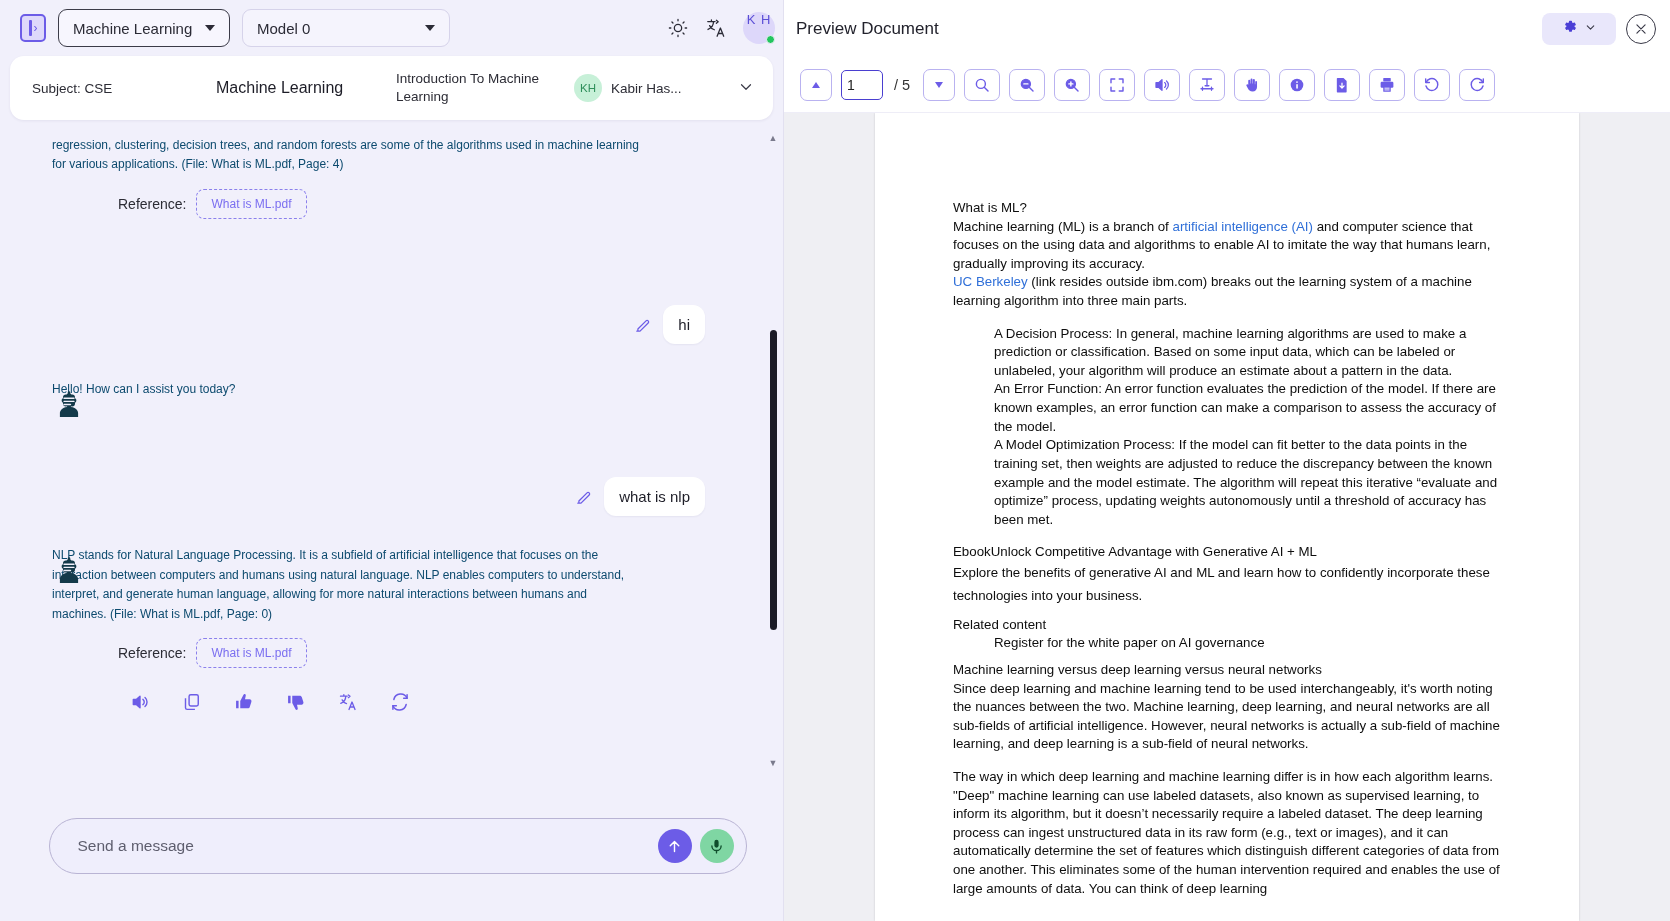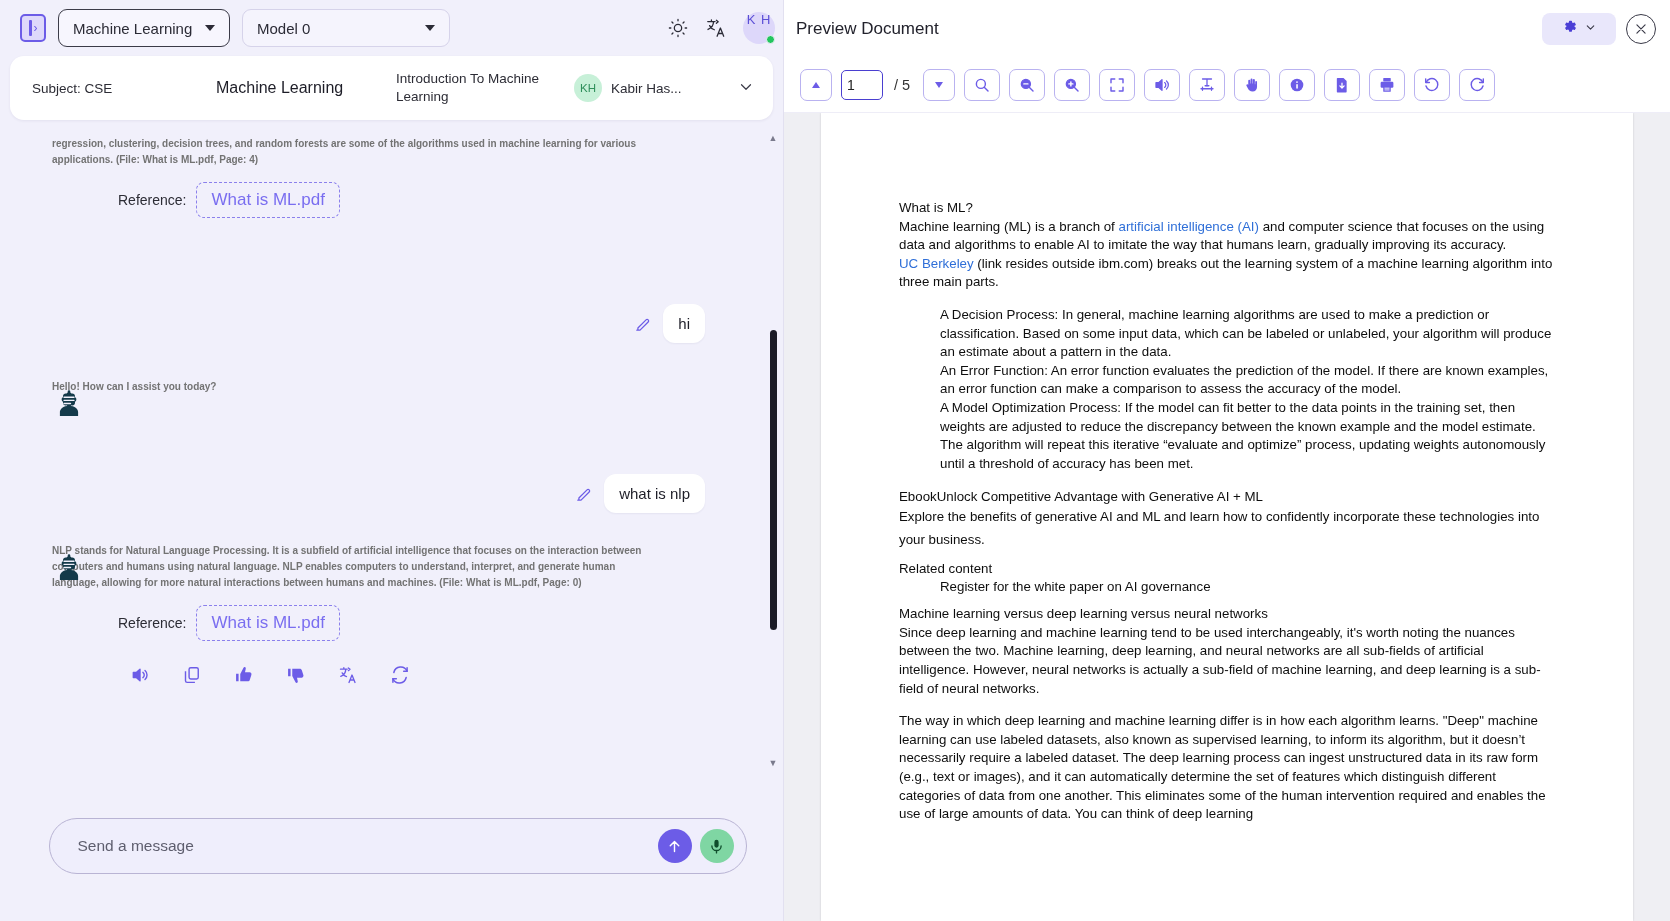--- a/index.html
+++ b/index.html
@@ -108,31 +108,30 @@
   }
   .chat-inner { padding: 0 0 0 0; position: relative; }
 
   .msg-ai { display: flex; gap: 16px; padding: 0 16px 0 52px; position: relative; }
   .bot-avatar {
     position: absolute; left: 54px;
     width: 30px; height: 30px;
     display: flex; align-items: center; justify-content: center;
   }
   .ai-text {
-    font-size: 10px; color: #737373; line-height: 1.62;
+    font-size: 12px; color: #0c4a6e; line-height: 1.62;
     max-width: 590px;
-    font-weight: bold;
   }
   .reference-row { display: flex; align-items: center; gap: 10px; margin-top: 14px; }
   .reference-label { font-size: 14px; color: #2c2c35; }
   .reference-chip {
     border: 1.5px dashed #8b80ec;
     border-radius: 8px;
     padding: 7px 14px;
-    color: #7a6ef0; font-size: 17px;
+    color: #7a6ef0; font-size: 12px;
     cursor: pointer;
     background: transparent;
   }
 
   .msg-user-row { display: flex; justify-content: flex-end; align-items: flex-start; gap: 12px; padding-right: 56px; }
   .edit-icon { color: #6c5ce7; cursor: pointer; margin-top: 12px; }
   .user-bubble {
     background: #ffffff;
     border-radius: 12px;
     padding: 11px 15px;
@@ -240,21 +239,21 @@
     outline: none; font-family: "Liberation Sans", sans-serif;
   }
   .page-total { font-size: 14.5px; color: #333; margin: 0 4px 0 2px; }
 
   .pdf-viewport {
     flex: 1; background: #efeff3;
     padding: 0; position: relative; overflow: hidden;
     display: flex; justify-content: center;
   }
   .pdf-page {
-    width: 812px; background: #ffffff;
+    width: 704px; background: #ffffff;
     margin-top: 0px;
     padding: 86px 78px 0 78px;
     box-shadow: 0 0 2px rgba(0,0,0,.16);
     font-family: "Liberation Sans", sans-serif;
     color: #0e0e0e;
     font-size: 13.3px;
     line-height: 1.40;
   }
   .pdf-page p { margin: 0; }
   .pdf-page .h2 { font-weight: bold; font-size: 15px; margin: 3px 0 1px; }

